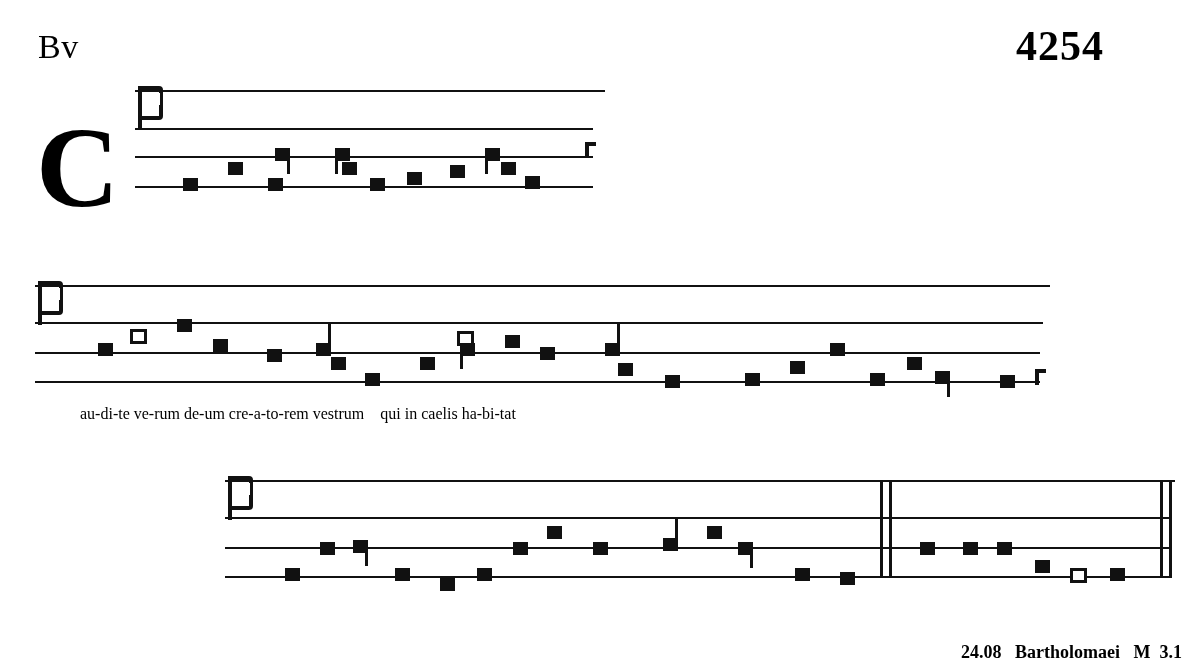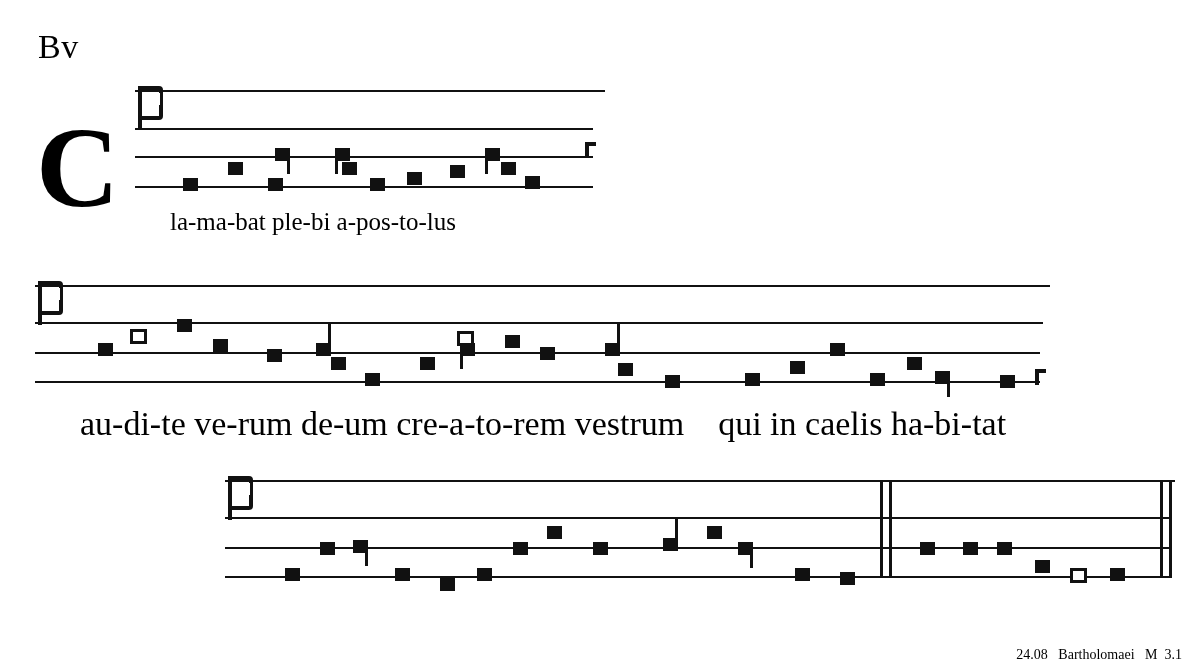--- a/index.html
+++ b/index.html
@@ -155,38 +155,40 @@
     font-family: "Liberation Serif", serif;
     font-weight: 700;
   }
   
   .lyrics {
     position: absolute;
     font-family: "Liberation Serif", serif;
     white-space: pre;
   }
   .lyr1 { left: 170px; top: 208px; font-size: 25px; }
-  .lyr2 { left: 80px;  top: 405px; font-size: 34px; text-align: right; }
+  .lyr2 { left: 80px;  top: 405px; font-size: 16px; text-align: right; }
   .lyr3 { left: 275px; top: 598px; font-size: 26px; }
   
   .footer {
     position: absolute;
     right: 18px;
     bottom: 4px;
-    font-size: 14px;
+    font-size: 18px;
     font-family: "Liberation Serif", serif;
     white-space: pre;
+    font-weight: bold;
   }
 </style>
 </head>
 <body>
 
 <div class="page">
 
   <div class="header-left">Bv</div>
+  <div class="header-right">4254</div>
 
   <div class="system" style="left:135px; top:90px; width:470px; height:120px;">
     <div class="stafflines">
       <div class="staffline" style="top:0px;   width:470px;"></div>
       <div class="staffline" style="top:38px;  width:458px;"></div>
       <div class="staffline" style="top:66px;  width:458px;"></div>
       <div class="staffline" style="top:96px;  width:458px;"></div>
     </div>
     <div class="clef" style="left:3px; top:-4px;">
       <div class="cstem"></div>
@@ -203,21 +205,20 @@
     <div class="note" style="left:235px;top:88px;"></div>
     <div class="note" style="left:272px;top:82px;"></div>
     <div class="note" style="left:315px;top:75px;"></div>
     <div class="note stem-l" style="left:350px;top:58px;"></div>
     <div class="note" style="left:366px;top:72px;"></div>
     <div class="note" style="left:390px;top:86px;"></div>
     <div class="custos" style="left:450px; top:52px;"></div>
   </div>
 
   <div class="dropcap">C</div>
-  <div class="lyrics lyr1">la-ma-bat ple-bi a-pos-to-lus</div>
 
   <div class="system" style="left:35px; top:285px; width:1015px; height:110px;">
     <div class="stafflines">
       <div class="staffline" style="top:0px;  width:1015px;"></div>
       <div class="staffline" style="top:37px; width:1008px;"></div>
       <div class="staffline" style="top:67px; width:1005px;"></div>
       <div class="staffline" style="top:96px; width:1005px;"></div>
     </div>
     <div class="clef" style="left:3px; top:-4px;">
       <div class="cstem"></div>

